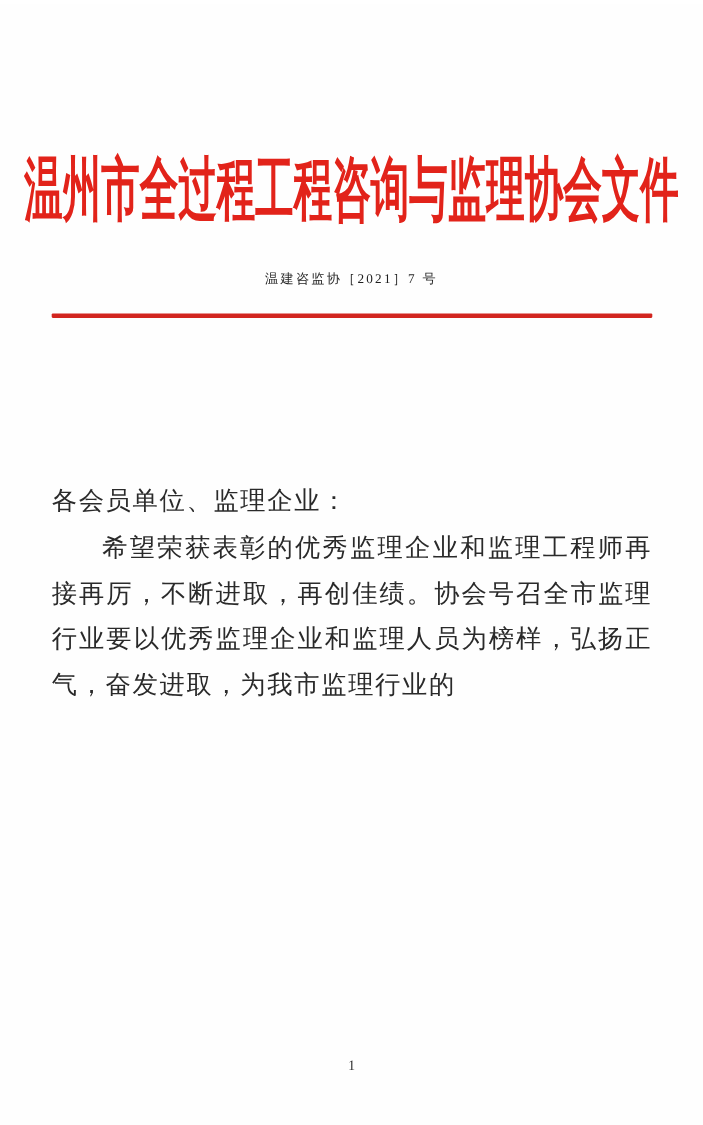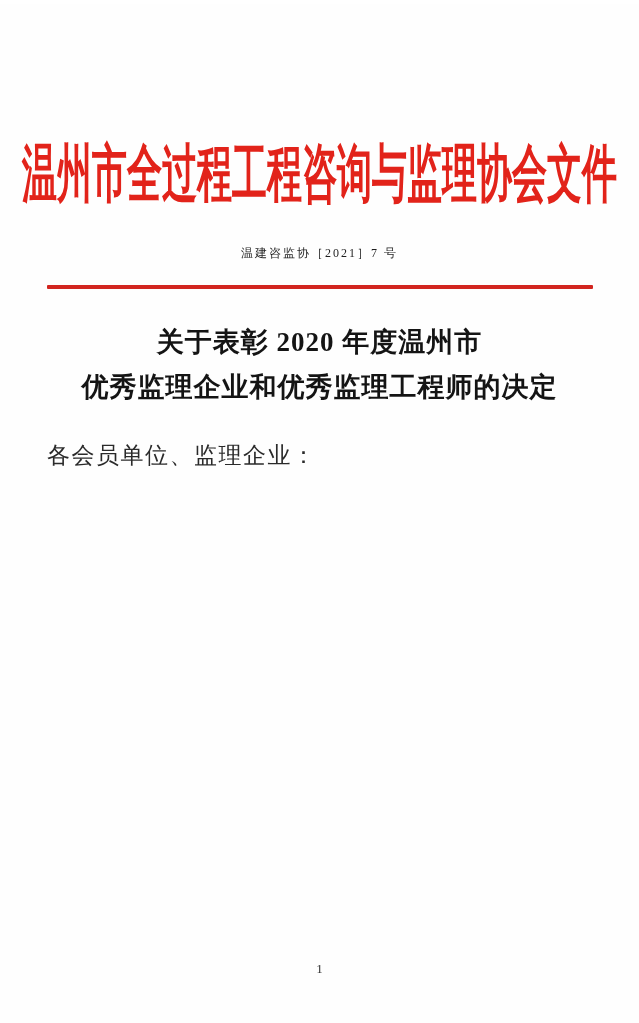--- a/index.html
+++ b/index.html
@@ -96,23 +96,20 @@
 </head>
 <body>
 
 <div class="page">
   <div class="org-title">温州市全过程工程咨询与监理协会文件</div>
 
   <div class="doc-number">温建咨监协［2021］7 号</div>
 
   <div class="red-line"></div>
 
-  <h1 class="doc-title">
-    <span class="t-line">关于表彰 2020 年度温州市</span>
-    <span class="t-line">优秀监理企业和优秀监理工程师的决定</span>
-  </h1>
 
   <div class="body-text">
     <p class="salutation">各会员单位、监理企业：</p>
+    <p class="para">希望荣获表彰的优秀监理企业和监理工程师再接再厉，不断进取，再创佳绩。协会号召全市监理行业要以优秀监理企业和监理人员为榜样，弘扬正气，奋发进取，为我市监理行业的</p>
   </div>
 
   <div class="page-number">1</div>
 </div>
 
 </body></html>

